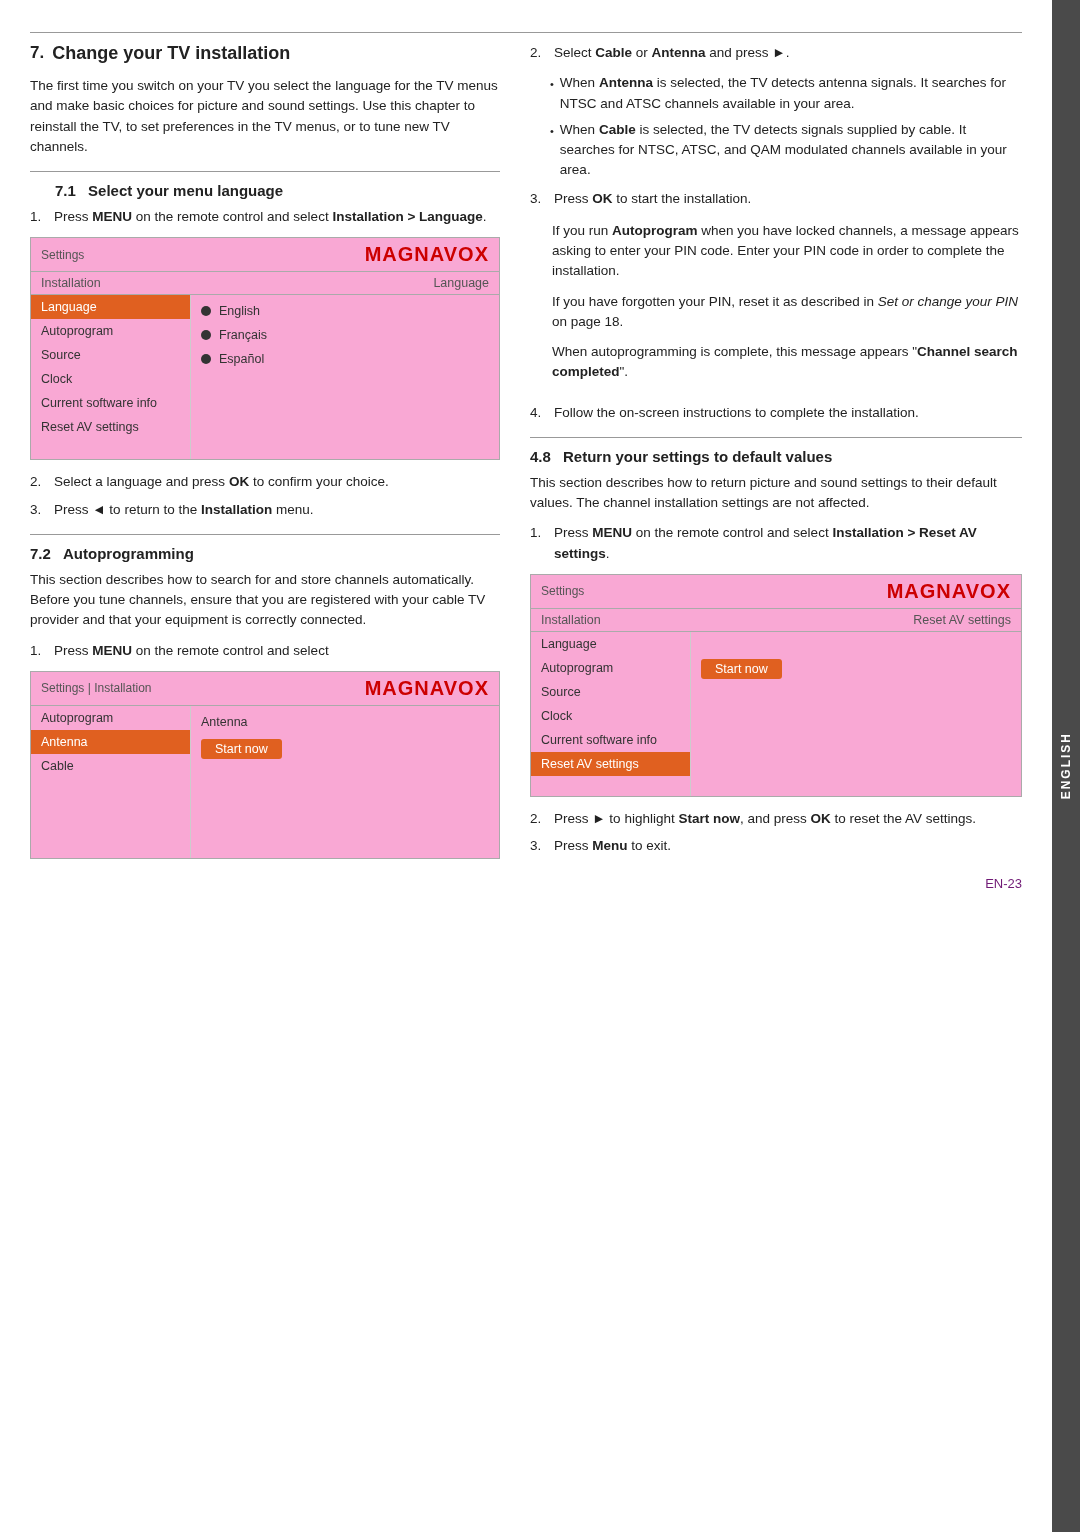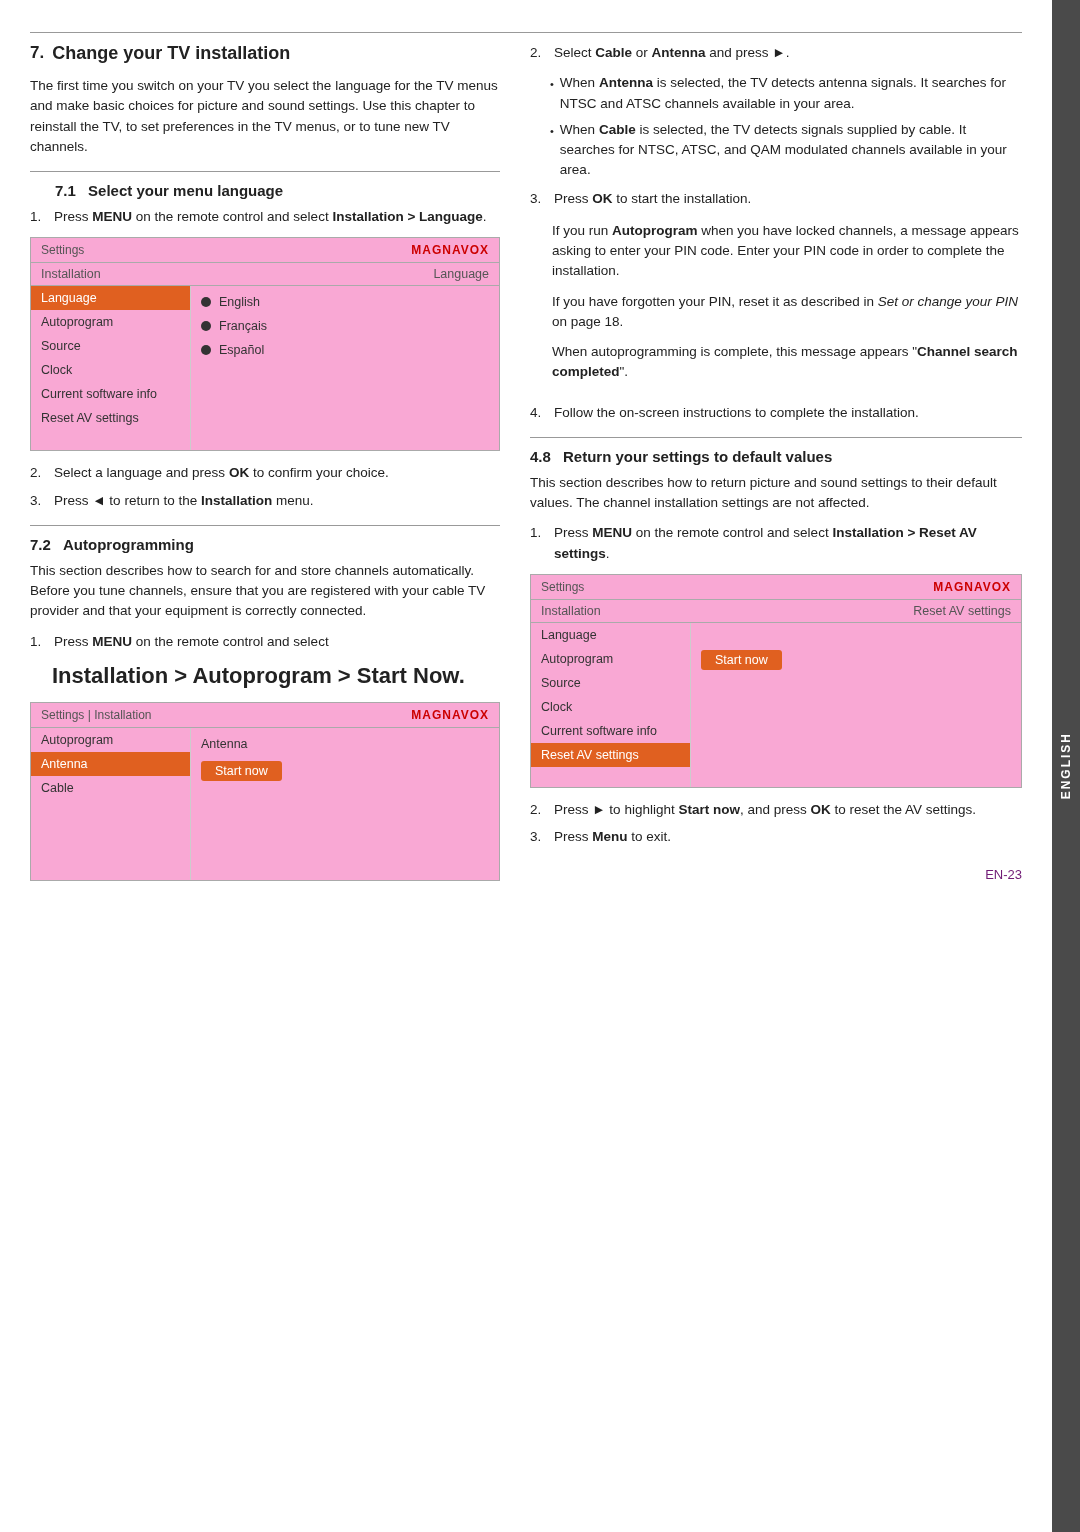--- a/index.html
+++ b/index.html
@@ -153,21 +153,21 @@
       padding: 5px 10px;
       border-bottom: 1px solid #aaa;
     }
 
     .settings-header-left {
       font-size: 12px;
       color: #555;
     }
 
     .settings-header-brand {
-      font-size: 12px;
+      font-size: 20px;
       font-weight: bold;
       color: #cc0000;
       letter-spacing: 1px;
       margin-left: 37px;
     }
 
     .settings-columns {
       display: flex;
     }
 
@@ -343,21 +343,20 @@
         </div>
 
         <p class="body-text">This section describes how to search for and store channels automatically. Before you tune channels, ensure that you are registered with your cable TV provider and that your equipment is correctly connected.</p>
 
         <ul class="numbered-list">
           <li>
             <span class="list-number">1.</span>
             <span>Press <span class="bold">MENU</span> on the remote control and select</span>
           </li>
         </ul>
-        <div class="large-path-heading">Installation &gt; Autoprogram &gt; Start Now.</div>
 
         <div class="settings-box">
           <div class="settings-header">
             <span class="settings-header-left">Settings | Installation</span>
             <span class="settings-header-brand">MAGNAVOX</span>
           </div>
           <div class="settings-columns">
             <div class="settings-left-panel">
               <div class="settings-item">Autoprogram</div>
               <div class="settings-item active">Antenna</div>

